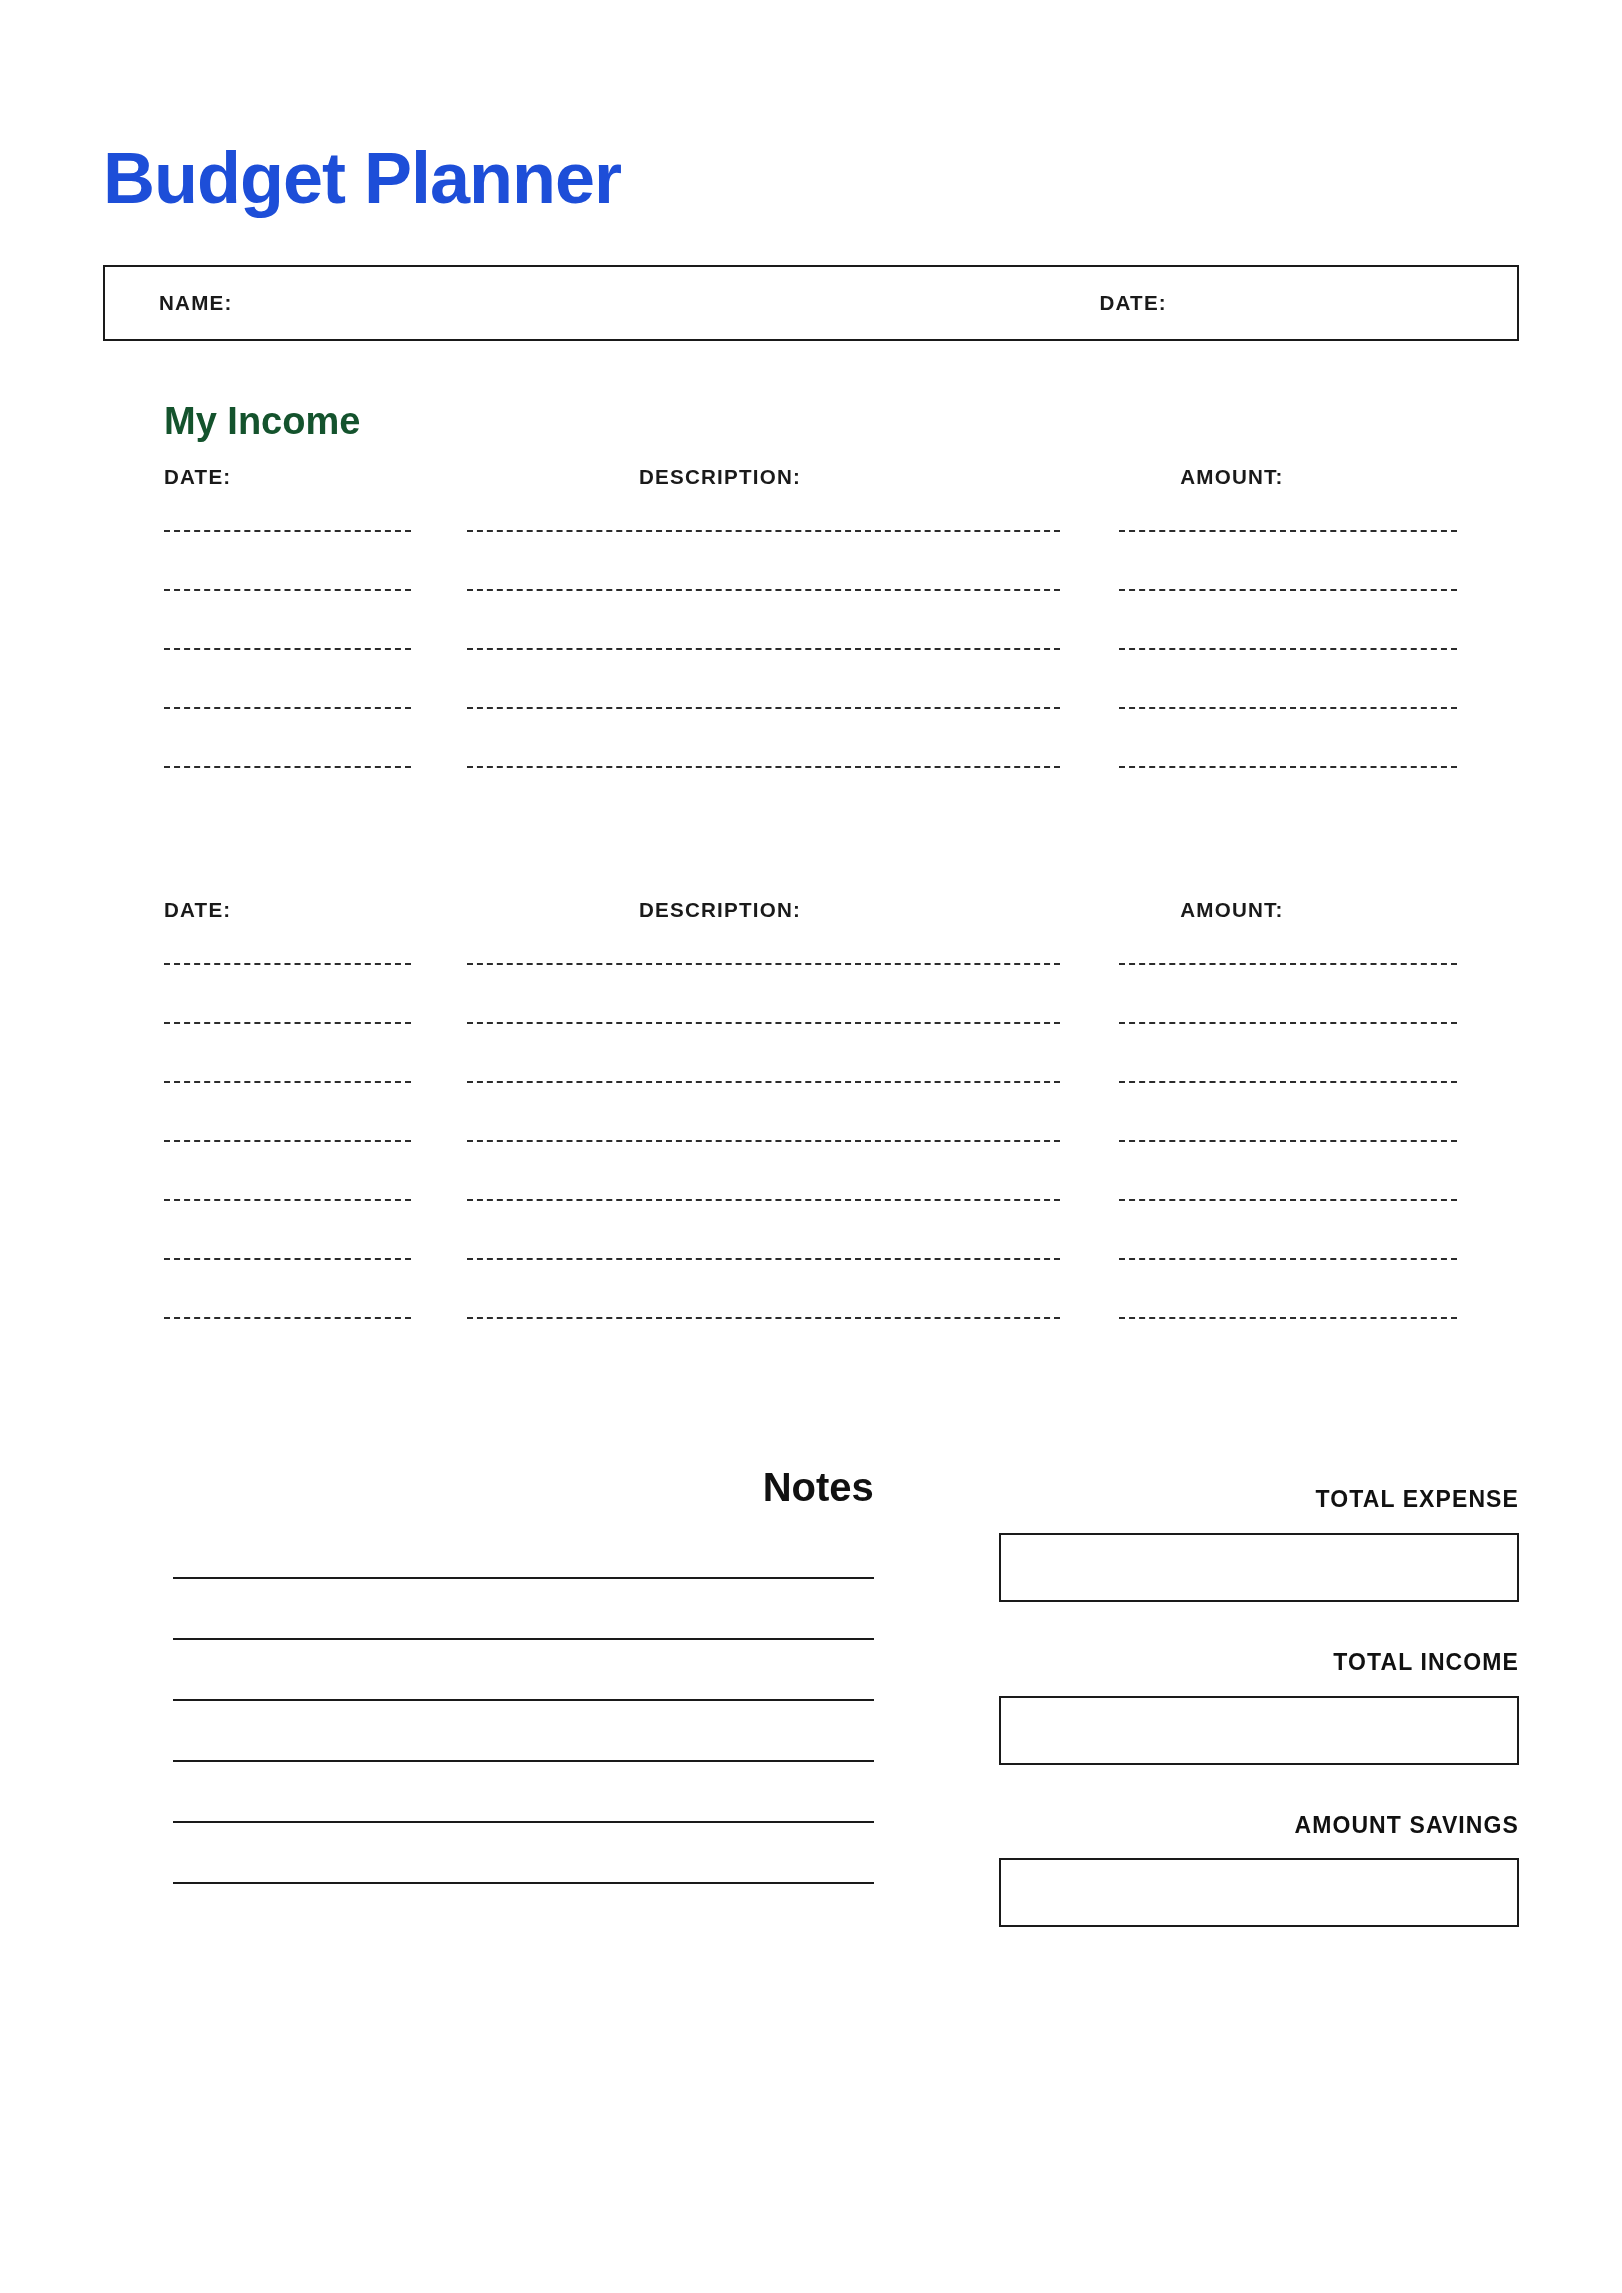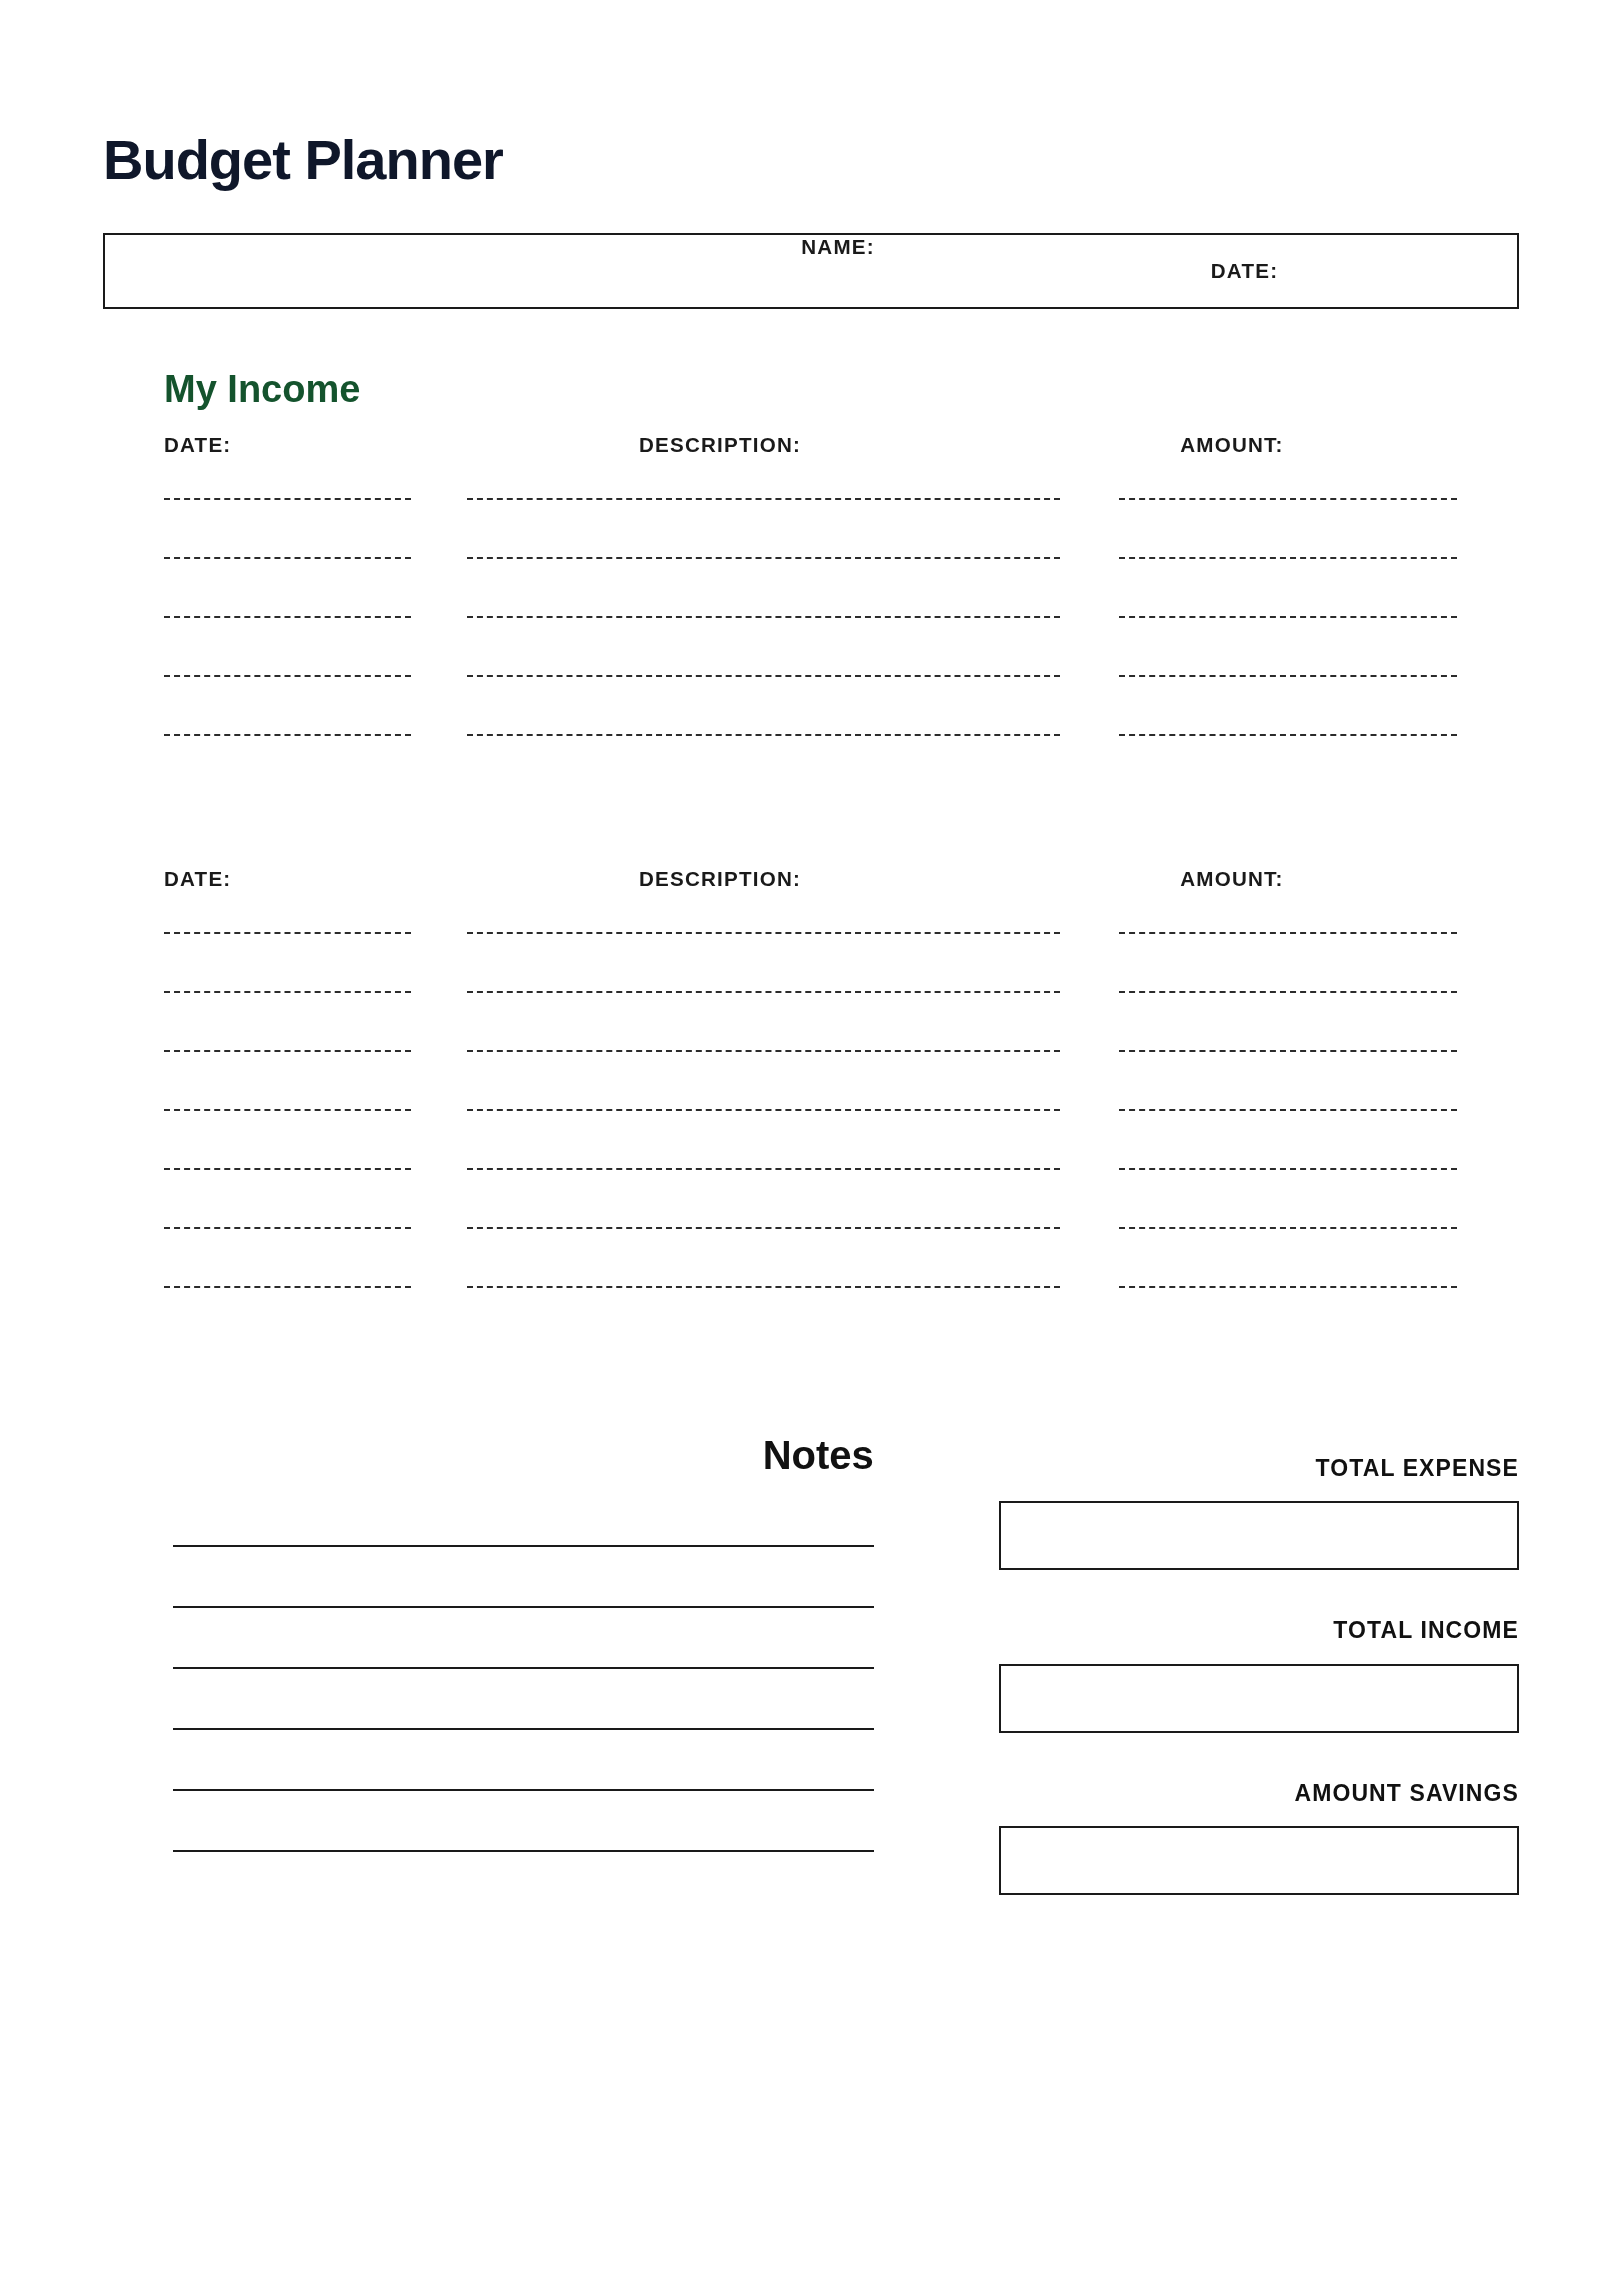--- a/index.html
+++ b/index.html
@@ -18,36 +18,35 @@
   }
   .page {
     position: relative;
     width: 1622px;
     height: 2294px;
     padding: 0 103px;
   }
 
   
   .title {
-    font-size: 56px;
-    font-weight: bold;
-    color: #0f172a;
+    font-size: 72px;
+    font-weight: bold;
+    color: #1d4ed8;
     letter-spacing: -1px;
     padding-top: 93px;
     line-height: 1.05;
   }
 
   
   .namedate {
     margin-top: 44px;
     border: 2px solid #1a1a1a;
     height: 76px;
     display: flex;
     align-items: center;
-    flex-direction: column;
   }
   .namedate .nd-label {
     font-size: 20.6px;
     font-weight: bold;
     letter-spacing: 1.2px;
   }
   .nd-name { padding-left: 54px; }
   .nd-date { margin-left: 867px; }
 
   

